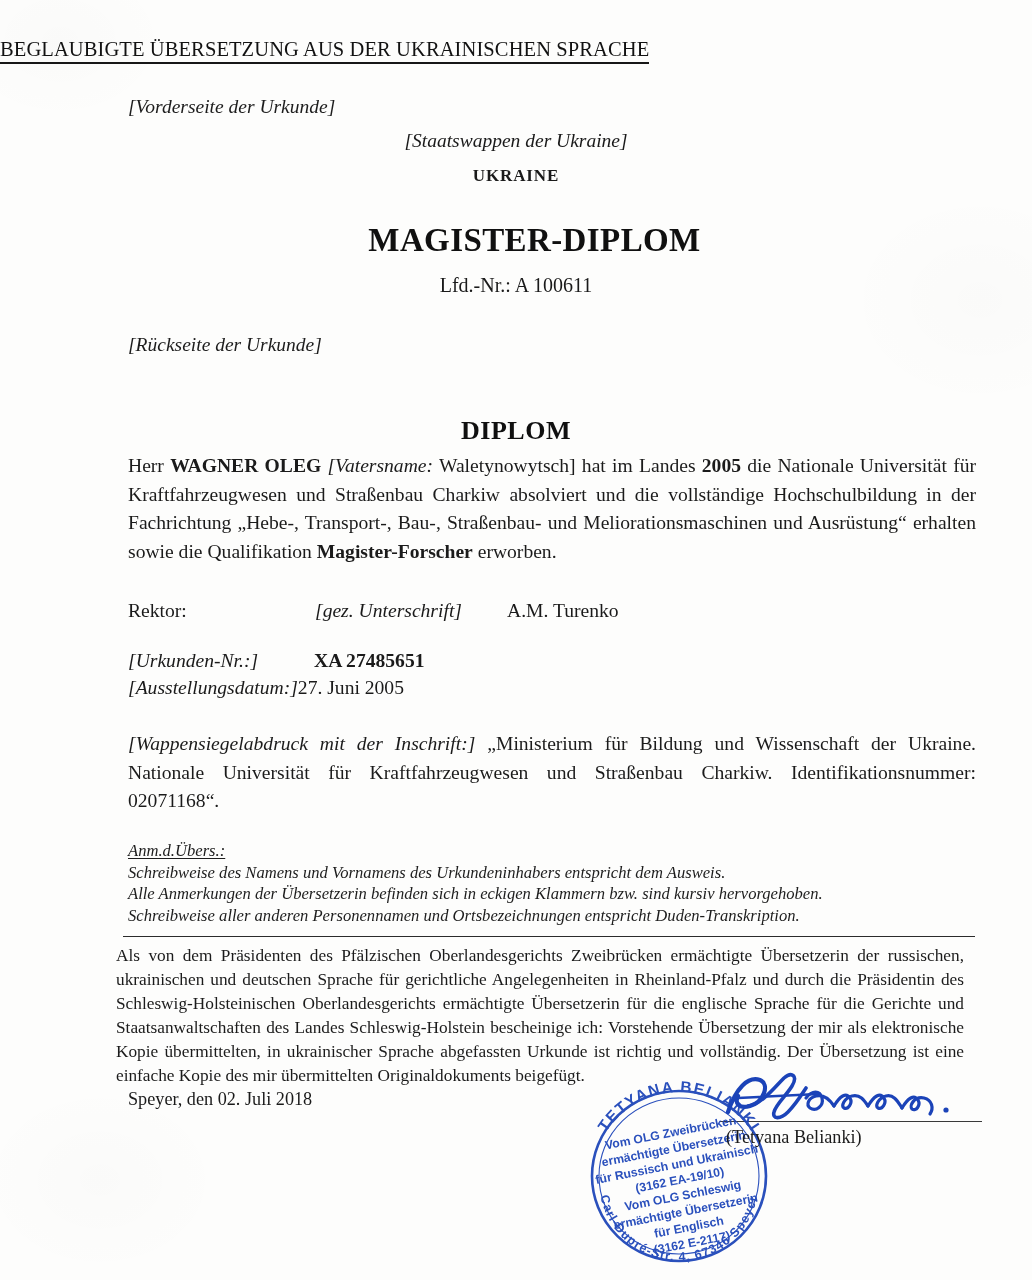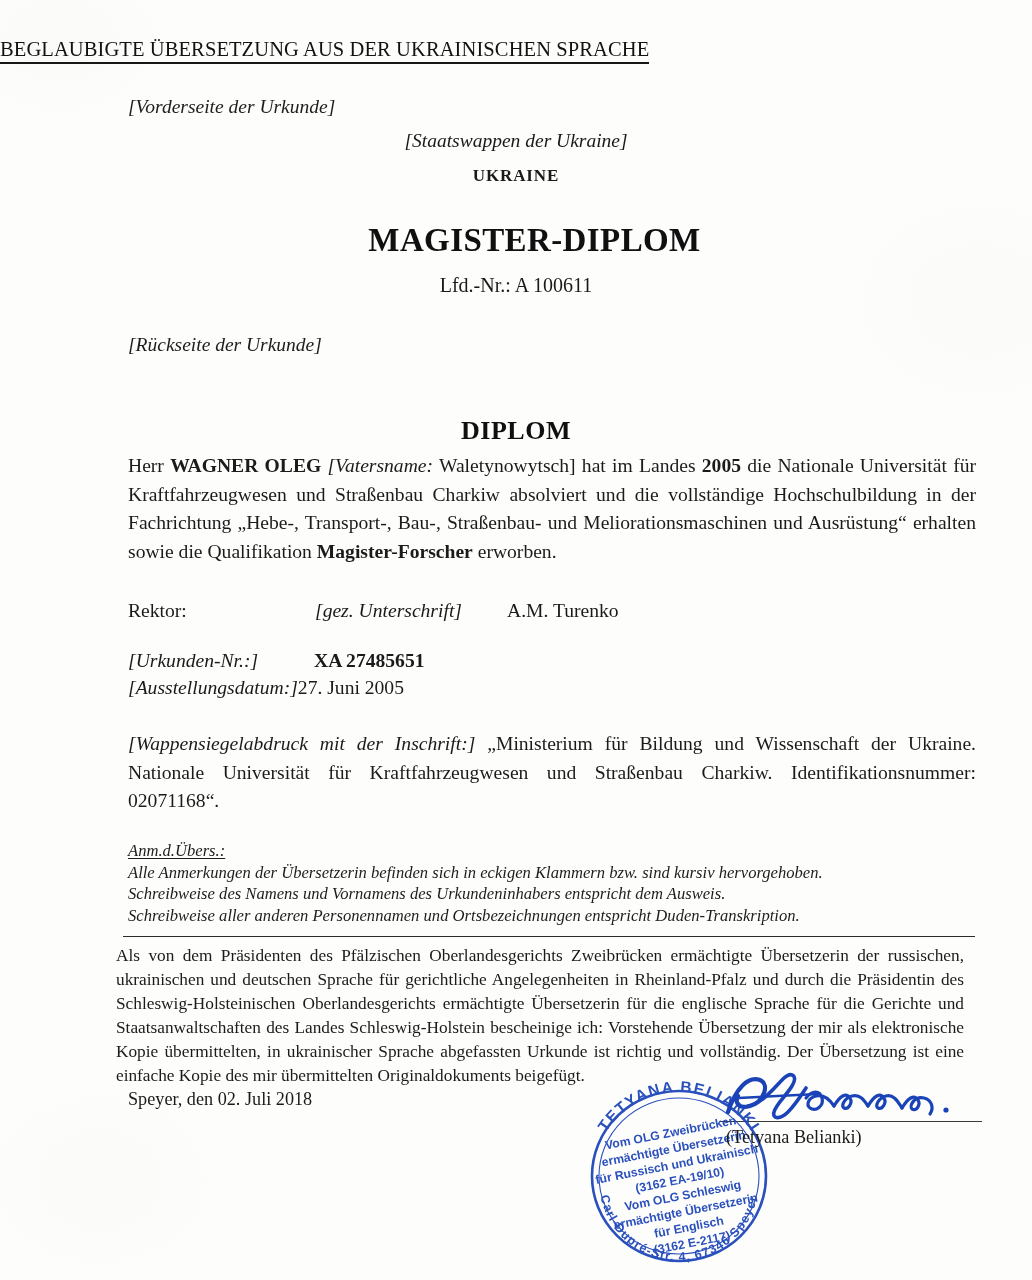--- a/index.html
+++ b/index.html
@@ -273,22 +273,22 @@
     </div>
   </div>
 
   <div class="body-block para-seal">
     <i>[Wappensiegelabdruck mit der Inschrift:]</i>
     <span>„Ministerium für Bildung und Wissenschaft der Ukraine. Nationale Universität für Kraftfahrzeugwesen und Straßenbau Charkiw. Identifikationsnummer: 02071168“.</span>
   </div>
 
   <div class="notes">
     <div class="notes-title">Anm.d.Übers.:</div>
+    <div>Schreibweise des Namens und Vornamens des Urkundeninhabers entspricht dem Ausweis.</div>
     <div>Alle Anmerkungen der Übersetzerin befinden sich in eckigen Klammern bzw. sind kursiv hervorgehoben.</div>
-    <div>Schreibweise des Namens und Vornamens des Urkundeninhabers entspricht dem Ausweis.</div>
     <div>Schreibweise aller anderen Personennamen und Ortsbezeichnungen entspricht Duden-Transkription.</div>
   </div>
 
   <div class="rule"></div>
 
   <div class="cert">Als von dem Präsidenten des Pfälzischen Oberlandesgerichts Zweibrücken ermächtigte Übersetzerin der russischen, ukrainischen und deutschen Sprache für gerichtliche Angelegenheiten in Rheinland-Pfalz und durch die Präsidentin des Schleswig-Holsteinischen Oberlandesgerichts ermächtigte Übersetzerin für die englische Sprache für die Gerichte und Staatsanwaltschaften des Landes Schleswig-Holstein bescheinige ich: Vorstehende Übersetzung der mir als elektronische Kopie übermittelten, in ukrainischer Sprache abgefassten Urkunde ist richtig und vollständig. Der Übersetzung ist eine einfache Kopie des mir übermittelten Originaldokuments beigefügt.</div>
 
   <div class="place-date">Speyer, den 02. Juli 2018</div>
 
   <div class="sig-area">

